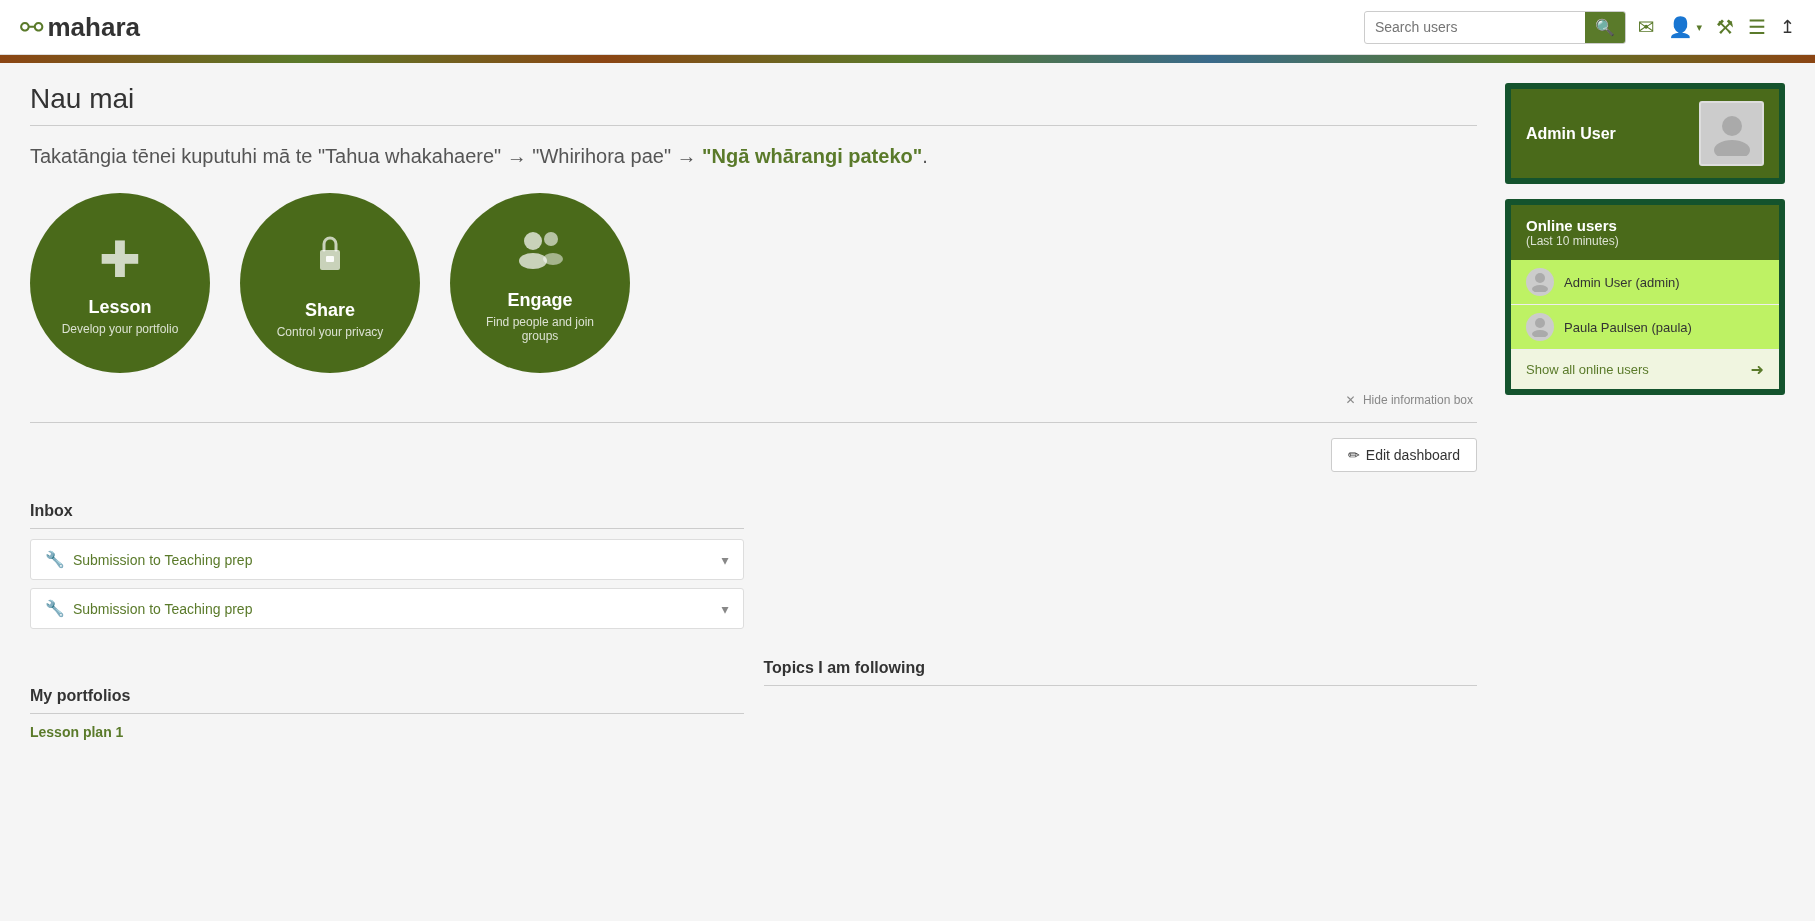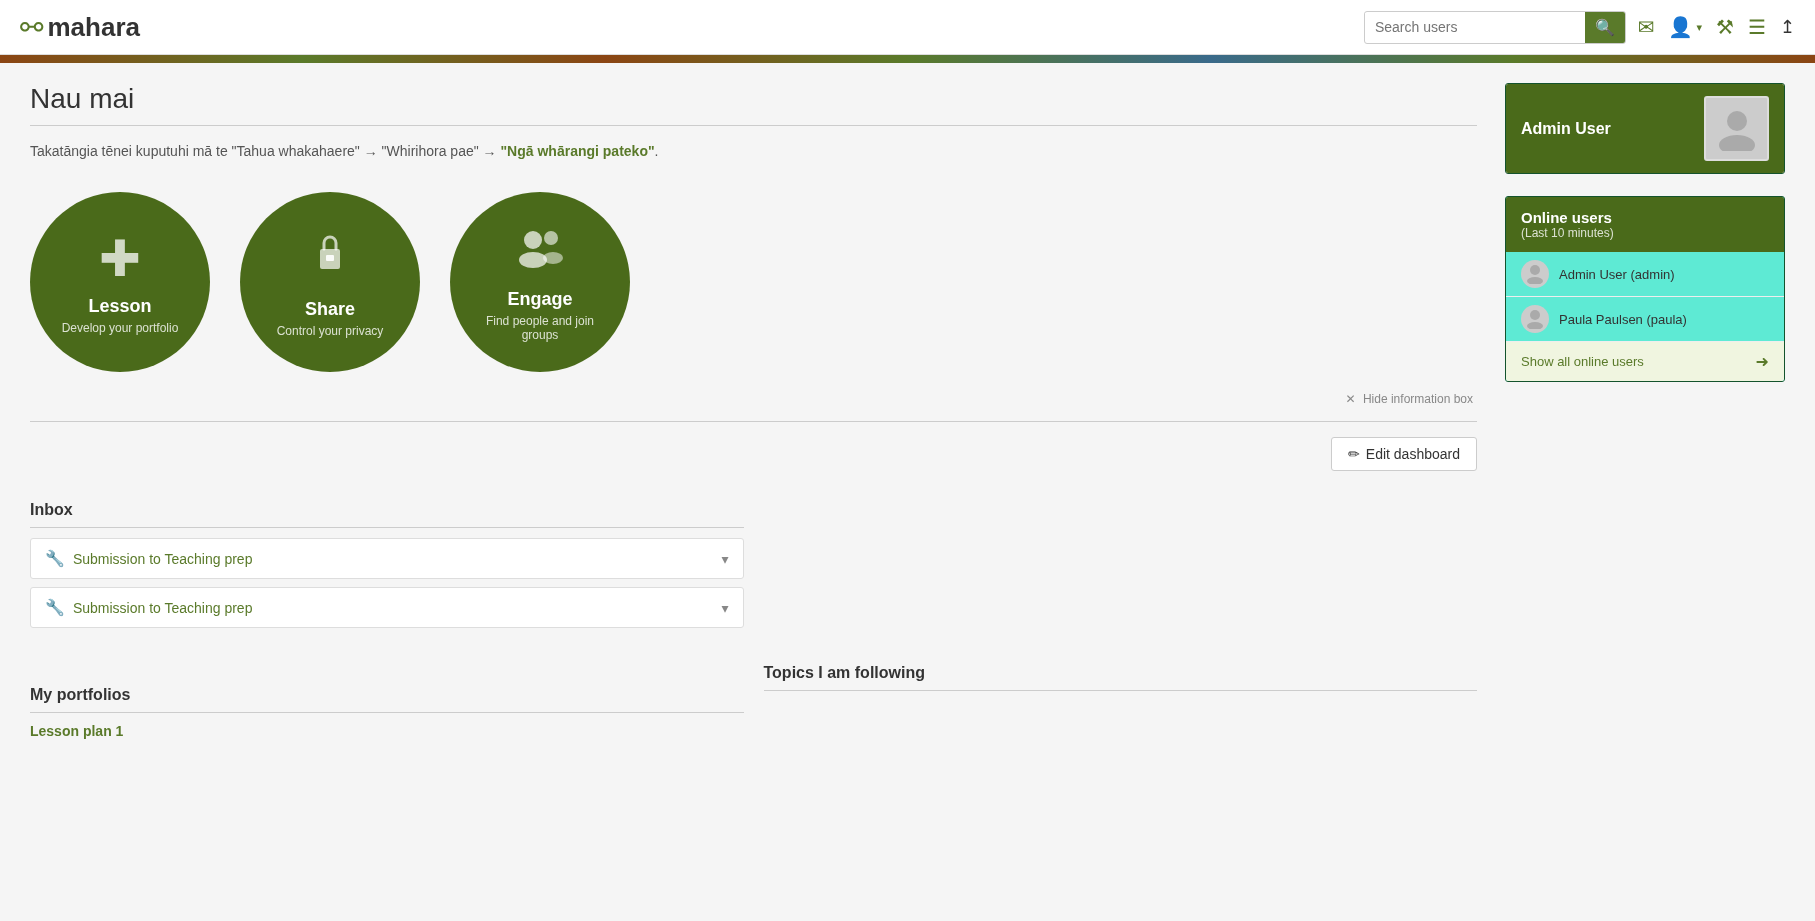--- a/index.html
+++ b/index.html
@@ -106,23 +106,23 @@
       font-weight: 300;
       color: #333;
       margin-bottom: 10px;
     }
     .welcome-divider {
       border: none;
       border-top: 1px solid #ccc;
       margin-bottom: 15px;
     }
     .welcome-text {
-      font-size: 14px;
+      font-size: 20px;
       color: #555;
-      margin-bottom: 30px;
+      margin-bottom: 22px;
       line-height: 1.5;
     }
     .welcome-text a {
       color: #5a7a2a;
       text-decoration: none;
       font-weight: bold;
     }
 
     
     .feature-circles {
@@ -249,29 +249,29 @@
       color: #5a7a2a;
       font-size: 14px;
     }
     .inbox-chevron {
       color: #888;
       font-size: 14px;
     }
 
     
     .topics-section {
-      margin-top: 8px;
+      margin-top: 2px;
     }
 
     
     .sidebar-card {
-      background: #5eead4;
-      border: 1px solid #14532d;
+      background: #bef264;
+      border: 6px solid #14532d;
       border-radius: 3px;
-      margin-bottom: 22px;
+      margin-bottom: 15px;
       overflow: hidden;
     }
     .sidebar-card-header {
       background: #4a6a1a;
       color: white;
       padding: 12px 15px;
       display: flex;
       align-items: center;
       justify-content: space-between;
     }

